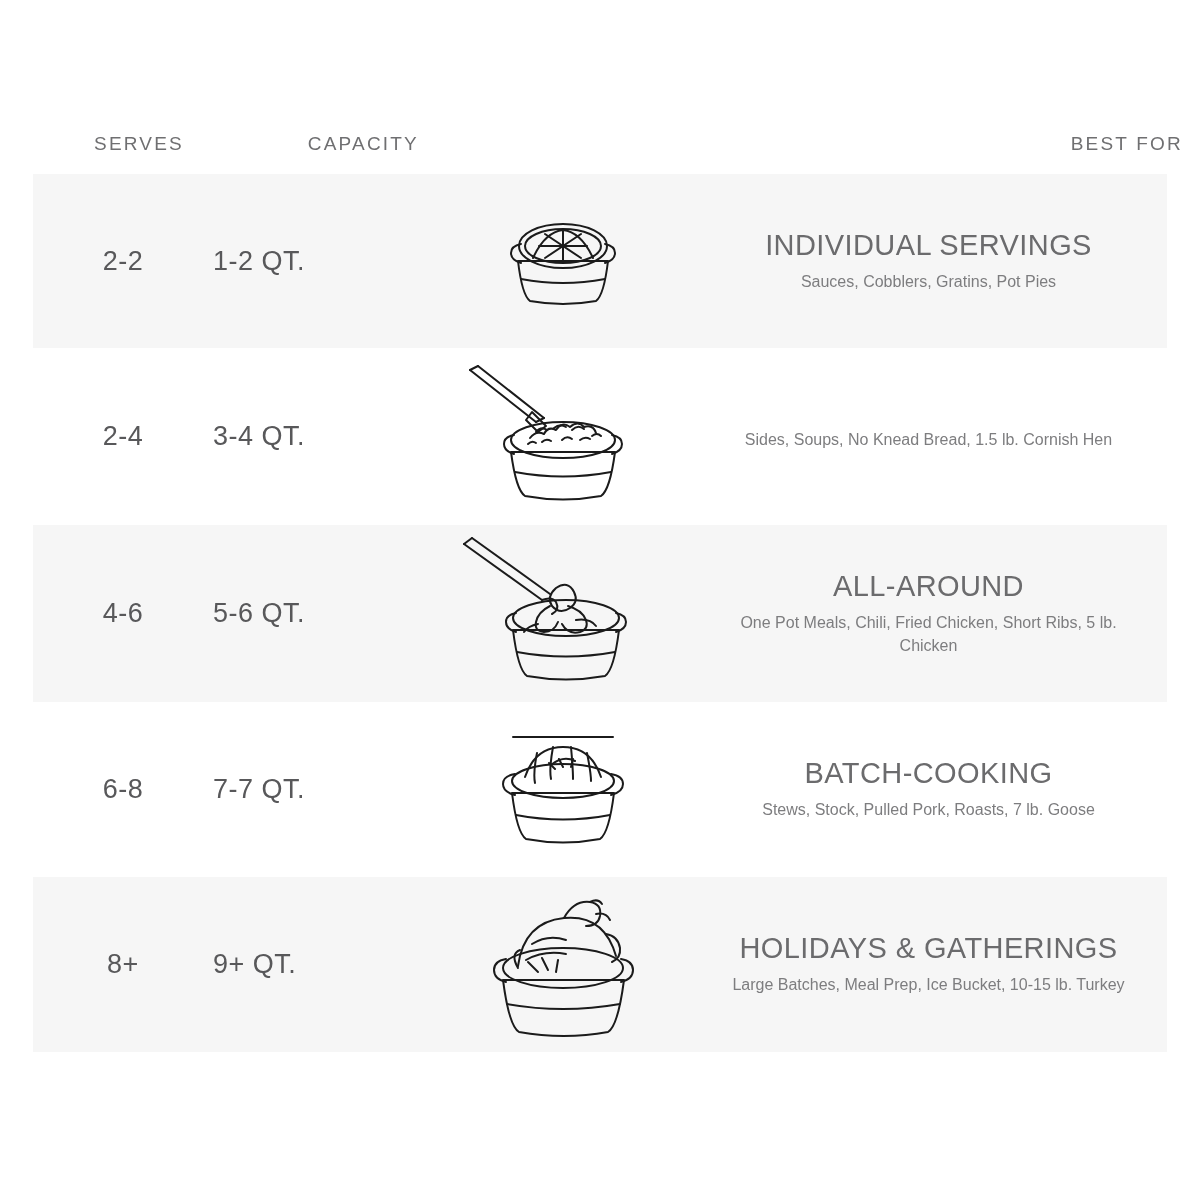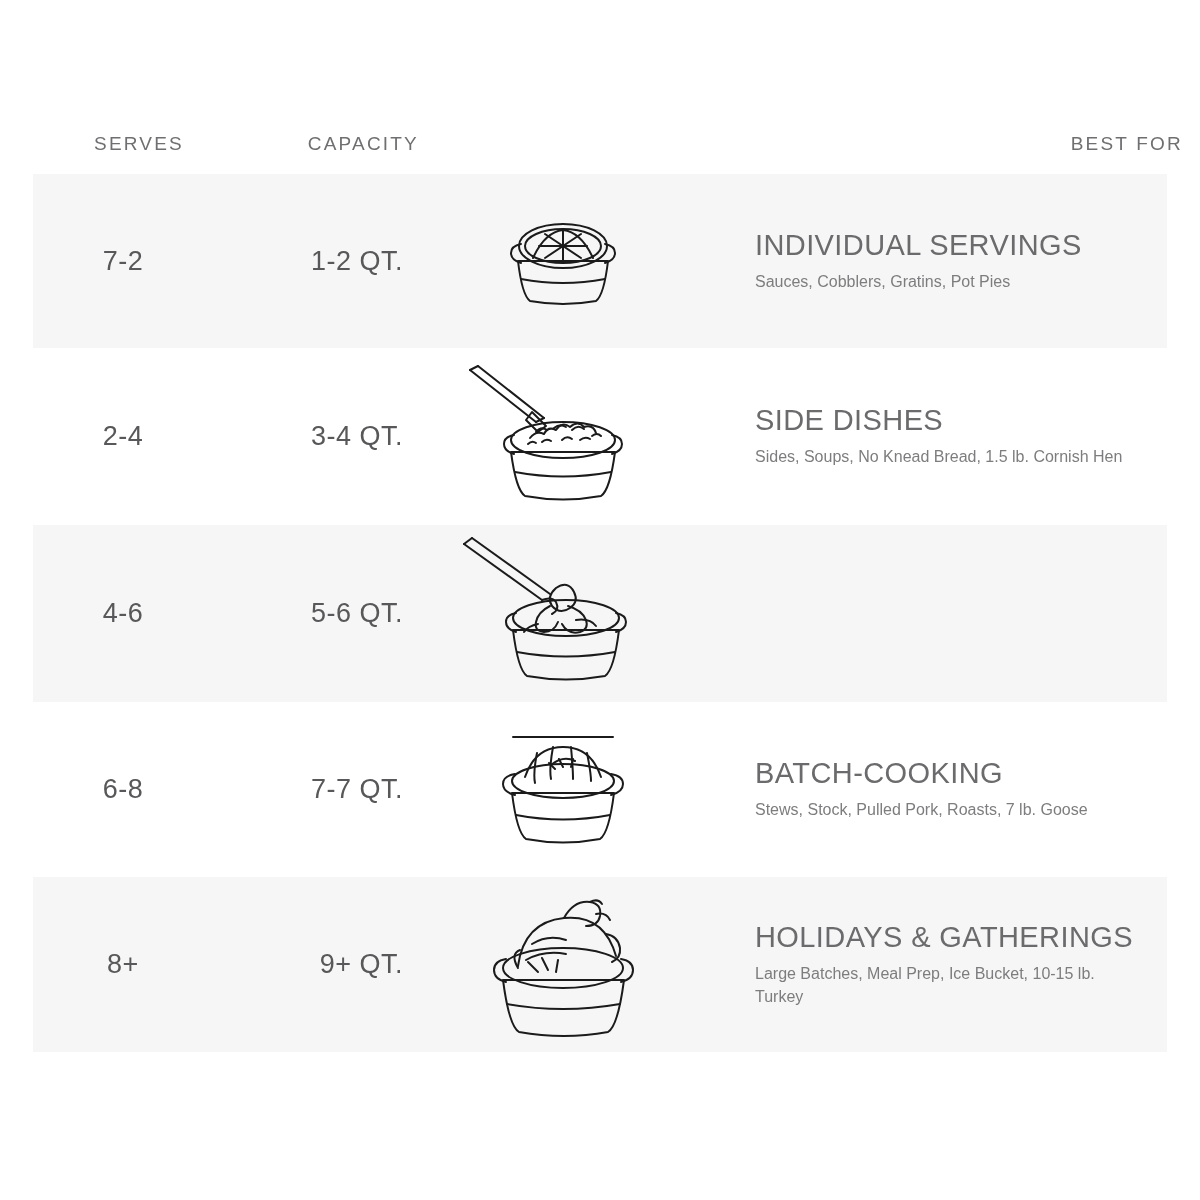--- a/index.html
+++ b/index.html
@@ -71,37 +71,36 @@
   }
   .cell-serves {
     width: 180px;
     text-align: center;
     font-size: 27px;
     color: #58585a;
     letter-spacing: 0.5px;
   }
   .cell-capacity {
     width: 190px;
-    text-align: right;
+    text-align: left;
     font-size: 27px;
     color: #58585a;
     letter-spacing: 0.5px;
   }
   .cell-image {
     width: 320px;
     display: flex;
     align-items: center;
     justify-content: center;
   }
   .cell-bestfor {
     flex: 1;
-    text-align: left;
+    text-align: center;
     padding-right: 33px;
     box-sizing: border-box;
-    margin-left: 32px;
   }
   .bestfor-title {
     font-size: 29px;
     color: #6b6b6d;
     line-height: 1.17;
     letter-spacing: 0.4px;
     font-weight: 400;
   }
   .bestfor-desc {
     margin-top: 7px;
@@ -137,21 +136,21 @@
       <span class="header-label"></span>
     </div>
     <div class="col-bestfor">
       <span class="header-label">BEST FOR</span>
     </div>
   </div>
 
   <div class="rows">
 
     <div class="row shaded" style="height:174px">
-      <div class="cell-serves">7-2</div>
+      <div class="cell-serves">2-2</div>
       <div class="cell-capacity">1-2 QT.</div>
       <div class="cell-image">
         <span>
           <svg class="pot" width="180" height="120" viewBox="0 0 180 120" aria-hidden="true">
             <path d="M48 62 q-10 -3 -10 -10 q0 -7 10 -9"></path>
             <path d="M132 62 q10 -3 10 -10 q0 -7 -10 -9"></path>
             <path d="M45 60 h90 q-4 34 -12 40 q-33 6 -66 0 q-8 -6 -12 -40 z"></path>
             <path d="M48 78 q42 8 84 0"></path>
             <ellipse cx="90" cy="45" rx="44" ry="22"></ellipse>
             <ellipse cx="90" cy="45" rx="38" ry="17"></ellipse>
@@ -192,21 +191,20 @@
             <path d="M114 68 q6 -6 12 -1"></path>
             <path d="M84 80 q4 -4 9 -1"></path>
             <path d="M104 78 q5 -5 10 -1"></path>
             <path d="M122 78 q5 -4 10 -1"></path>
             <path d="M70 82 q4 -4 8 -1"></path>
             <path d="M134 74 q5 -4 9 0"></path>
           </svg>
         </span>
       </div>
       <div class="cell-bestfor">
-        <div class="bestfor-title">SIDE DISHES</div>
         <div class="bestfor-desc">Sides, Soups, No Knead Bread, 1.5 lb. Cornish Hen</div>
       </div>
     </div>
 
     <div class="row shaded" style="height:177px">
       <div class="cell-serves">4-6</div>
       <div class="cell-capacity">5-6 QT.</div>
       <div class="cell-image">
         <span>
           <svg class="pot" width="215" height="155" viewBox="0 0 215 155" aria-hidden="true">
@@ -219,20 +217,24 @@
             <path d="M57 94 h106 q-5 40 -14 46 q-39 7 -78 0 q-9 -6 -14 -46 z"></path>
             <path d="M61 116 q49 9 98 0"></path>
             <ellipse cx="110" cy="82" rx="53" ry="18"></ellipse>
             <path d="M100 52 q12 -8 18 4 q5 10 -4 16 q-10 7 -18 -2 q-6 -9 4 -18 z"></path>
             <path d="M112 70 q14 4 18 14 q3 9 -6 12 q-12 3 -18 -8"></path>
             <path d="M94 70 q-12 6 -14 16 q-2 9 8 10 q10 0 14 -10"></path>
             <path d="M120 84 q14 -2 20 6"></path>
             <path d="M82 88 q-10 2 -14 8"></path>
           </svg>
         </span>
+      </div>
+      <div class="cell-bestfor">
+        <div class="bestfor-title">ALL-AROUND</div>
+        <div class="bestfor-desc">One Pot Meals, Chili, Fried Chicken, Short Ribs, 5 lb. Chicken</div>
       </div>
     </div>
 
     <div class="row" style="height:175px">
       <div class="cell-serves">6-8</div>
       <div class="cell-capacity">7-7 QT.</div>
       <div class="cell-image">
         <span>
           <svg class="pot" width="200" height="130" viewBox="0 0 200 130" aria-hidden="true">
             <path d="M50 12 h100"></path>

